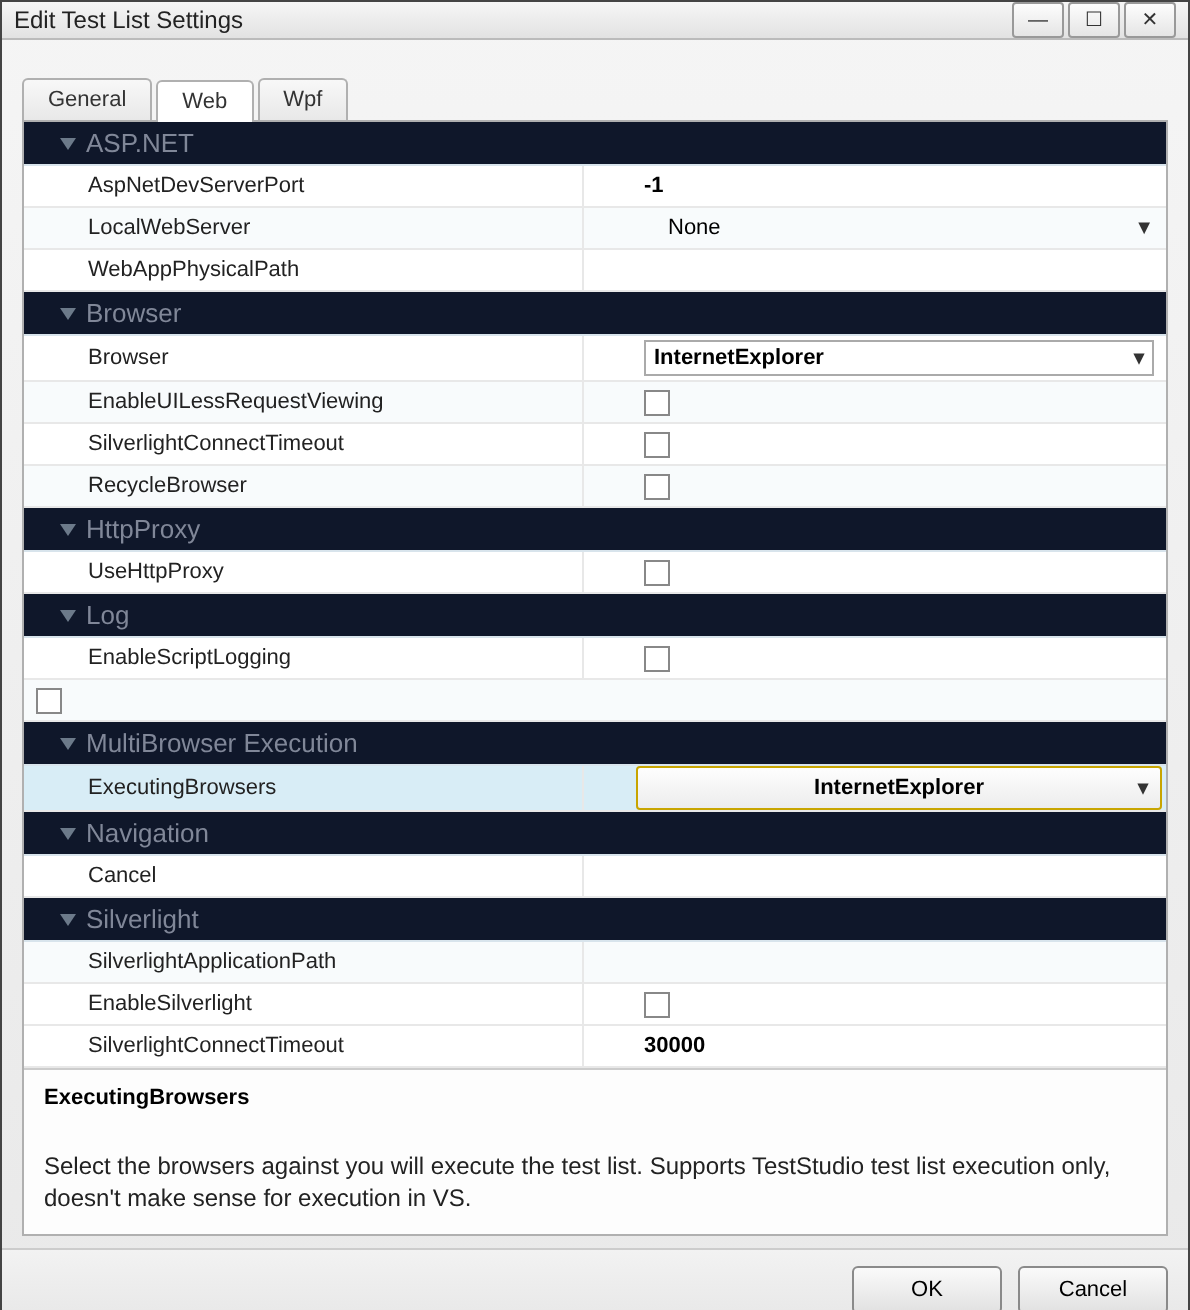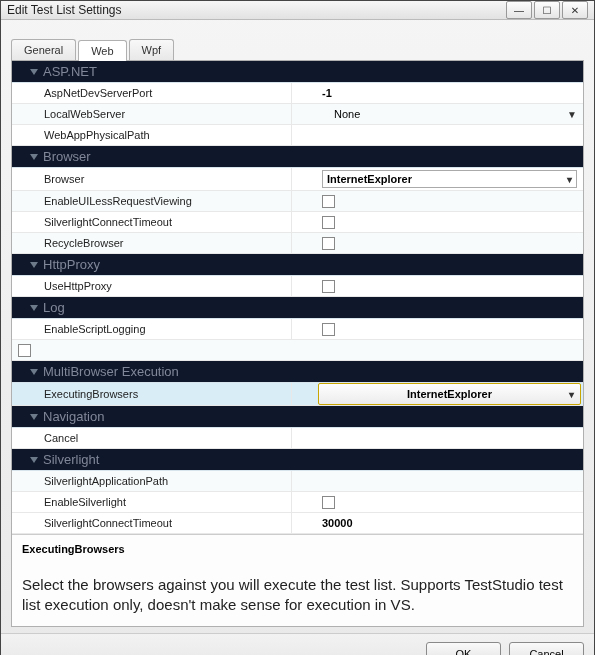--- a/index.html
+++ b/index.html
@@ -128,21 +128,21 @@
     border-radius:2px;
   }
   .exec-dd .dd-arrow { position:absolute; right:6px; }
   .desc-panel {
     border-top:1px solid #ccc;
     padding:8px 10px 10px 10px;
     background:#fdfdfd;
     min-height:70px;
   }
   .desc-panel .dt { font-weight:700; font-size:11px; margin-bottom:2px;}
-  .desc-panel .dd { font-size:15px; color:#222; line-height:1.35;margin-top:20px;}
+  .desc-panel .dd { font-size:12px; color:#222; line-height:1.35;margin-top:20px;}
   .footer {
     padding:8px 10px;
     display:flex; justify-content:flex-end; gap:8px;
     background:linear-gradient(#f2f2f2,#e6e6e6);
     border-top:1px solid #ccc;
   }
   .btn {
     min-width:75px; height:24px;
     border:1px solid #8a8a8a; border-radius:3px;
     background:linear-gradient(#fafafa,#e1e1e1);

